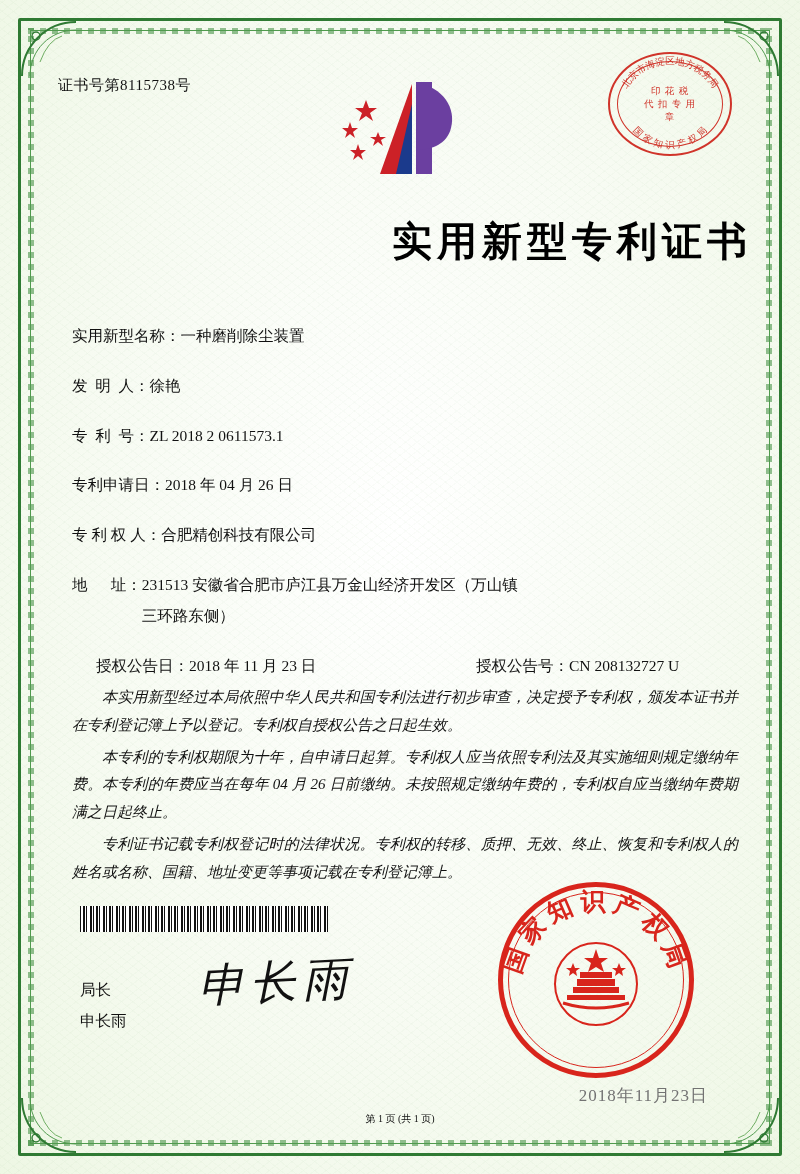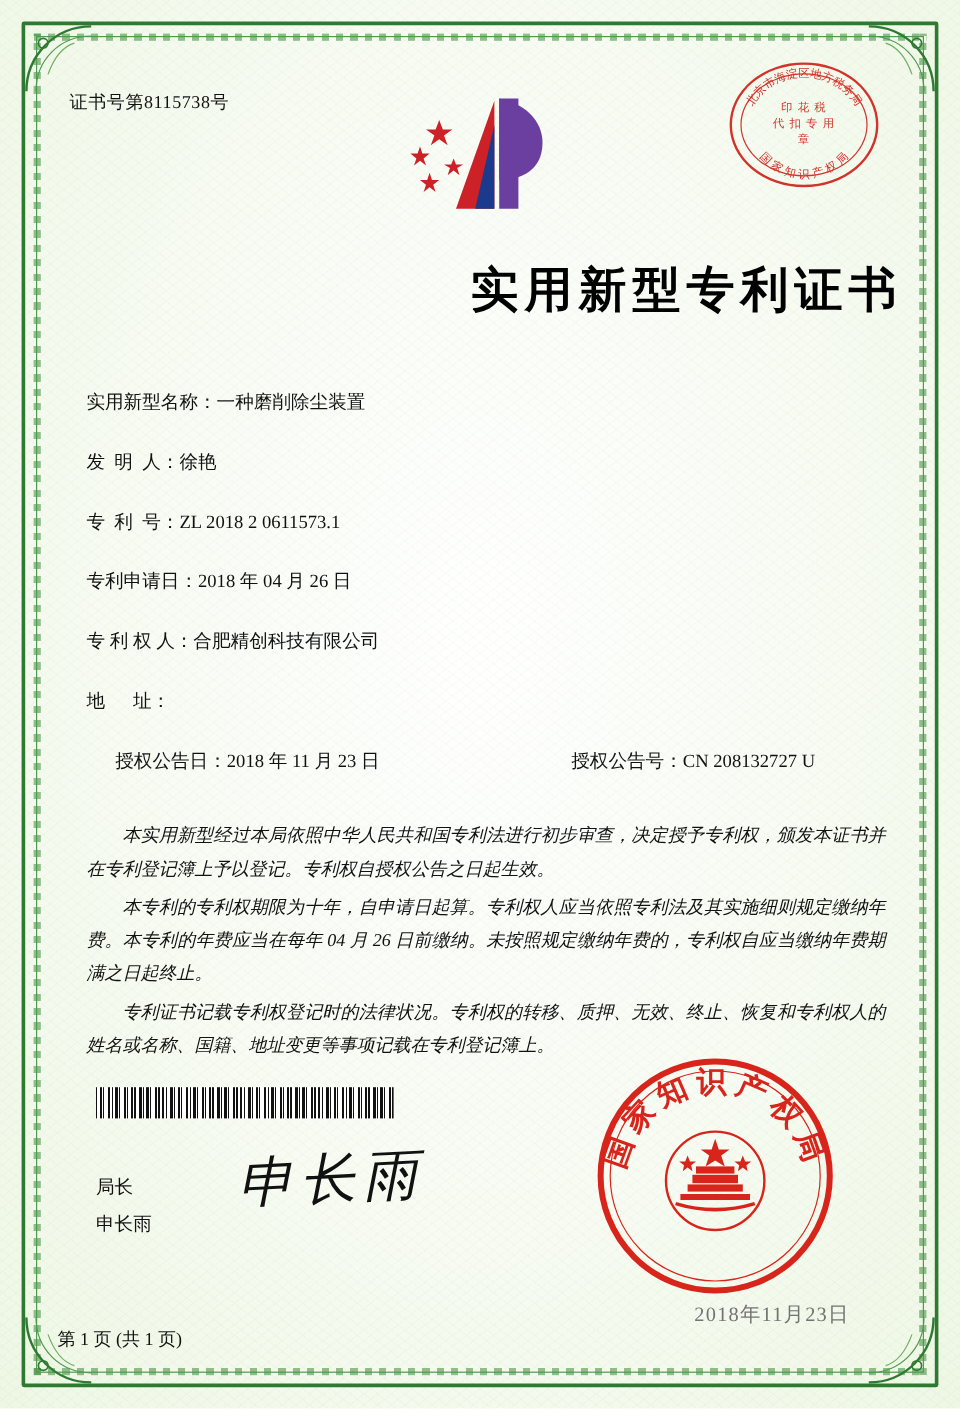--- a/index.html
+++ b/index.html
@@ -265,22 +265,22 @@
     top: 1040px;
     color: #737373;
     font-size: 17px;
     letter-spacing: 1px;
   }
 
   .footer {
     position: absolute;
     left: 0; right: 0;
     bottom: 4px;
-    text-align: left;
-    font-size: 15px;
+    text-align: center;
+    font-size: 10px;
     color: #111;
   }
 </style>
 </head>
 <body>
 
 <div class="page">
   <div class="bg-tint"></div>
   <div class="bg-tex"></div>
 
@@ -385,20 +385,24 @@
         <div class="f-value">2018 年 04 月 26 日</div>
       </div>
 
       <div class="field-row">
         <div class="f-label">专 利 权 人：</div>
         <div class="f-value">合肥精创科技有限公司</div>
       </div>
 
       <div class="field-row">
         <div class="f-label">地      址：</div>
+        <div class="f-value">
+          <span>231513 安徽省合肥市庐江县万金山经济开发区（万山镇</span>
+          <span class="sub">三环路东侧）</span>
+        </div>
       </div>
 
       <div class="row-two">
         <div class="left">
           <div class="f-label">授权公告日：</div>
           <div class="f-value">2018 年 11 月 23 日</div>
         </div>
         <div class="right">
           <div class="f-label">授权公告号：</div>
           <div class="f-value">CN 208132727 U</div>

